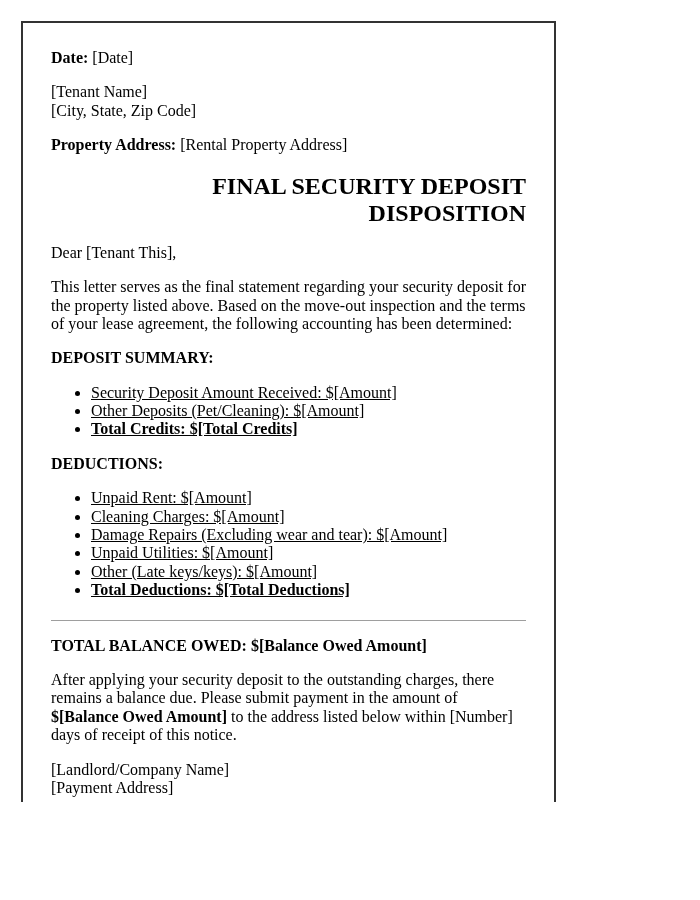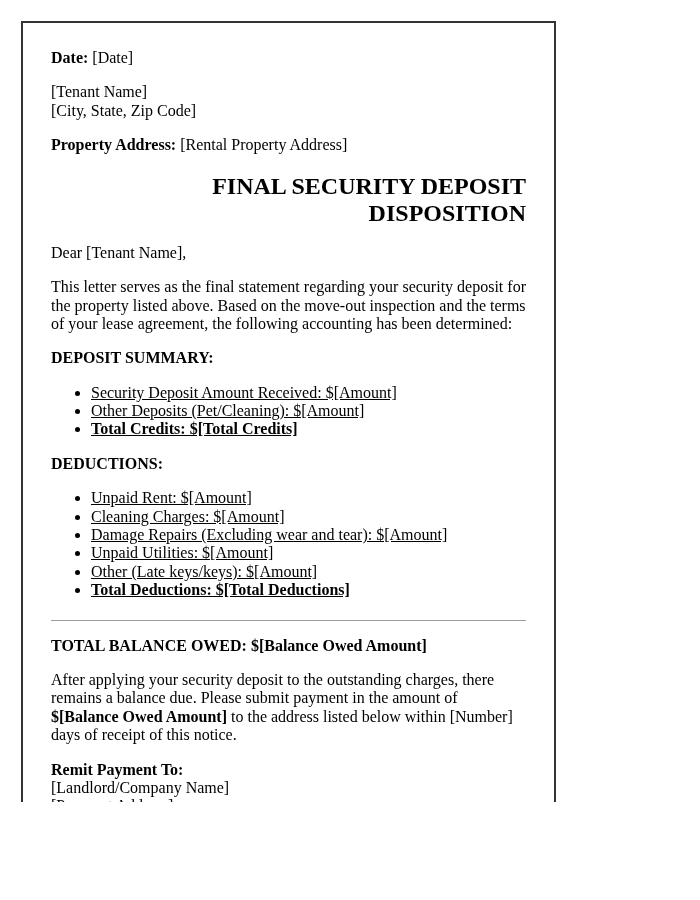--- a/index.html
+++ b/index.html
@@ -59,21 +59,21 @@
     <span class="block">[City, State, Zip Code]</span>
   </p>
 
   <p>
     <span class="b">Property Address:</span>
     <span>[Rental Property Address]</span>
   </p>
 
   <div class="title">FINAL SECURITY DEPOSIT DISPOSITION</div>
 
-  <p>Dear [Tenant Name],</p>
+  <p>Dear [Tenant This],</p>
 
   <p>This letter serves as the final statement regarding your security deposit for the property listed above. Based on the move-out inspection and the terms of your lease agreement, the following accounting has been determined:</p>
 
   <p class="b">DEPOSIT SUMMARY:</p>
 
   <ul>
     <li>Security Deposit Amount Received: $[Amount]</li>
     <li>Other Deposits (Pet/Cleaning): $[Amount]</li>
     <li class="b">Total Credits: $[Total Credits]</li>
   </ul>
@@ -93,19 +93,18 @@
 
   <p class="b">TOTAL BALANCE OWED: $[Balance Owed Amount]</p>
 
   <p>
     <span>After applying your security deposit to the outstanding charges, there remains a balance due. Please submit payment in the amount of </span>
     <span class="b">$[Balance Owed Amount]</span>
     <span> to the address listed below within [Number] days of receipt of this notice.</span>
   </p>
 
   <p>
-    <span class="block b">Remit Payment To:</span>
     <span class="block">[Landlord/Company Name]</span>
     <span class="block">[Payment Address]</span>
 
   </p>
 
 </div>
 
 </body></html>

